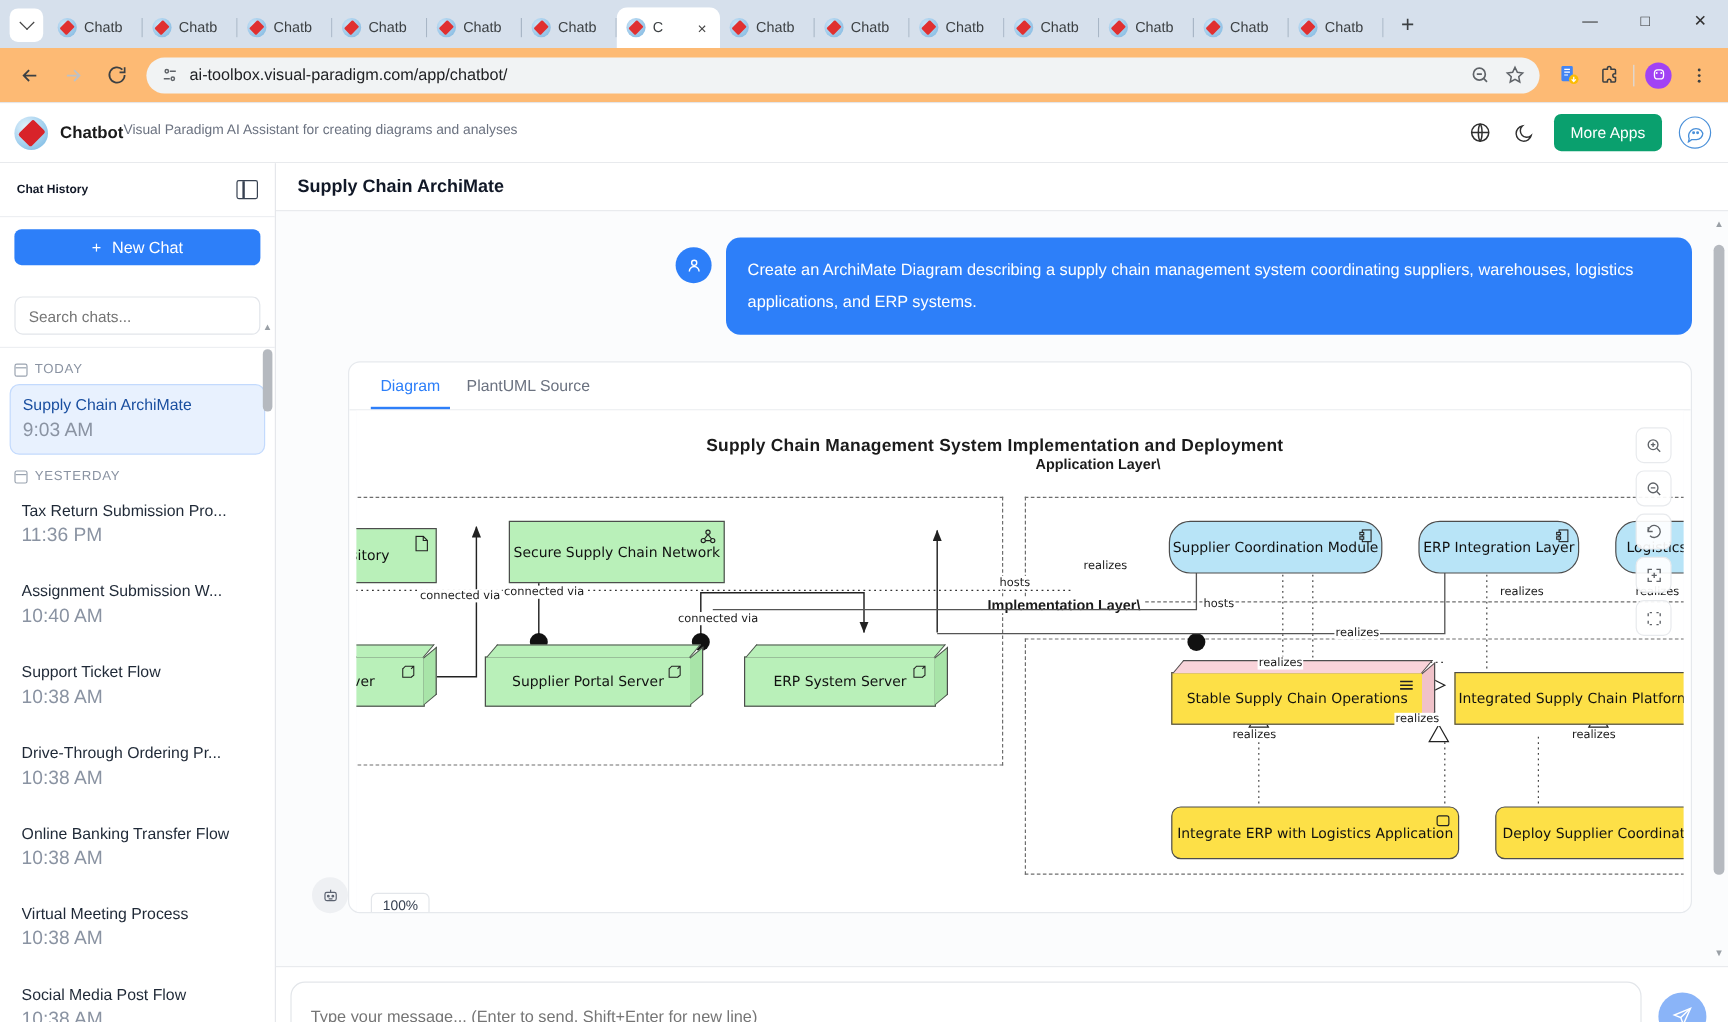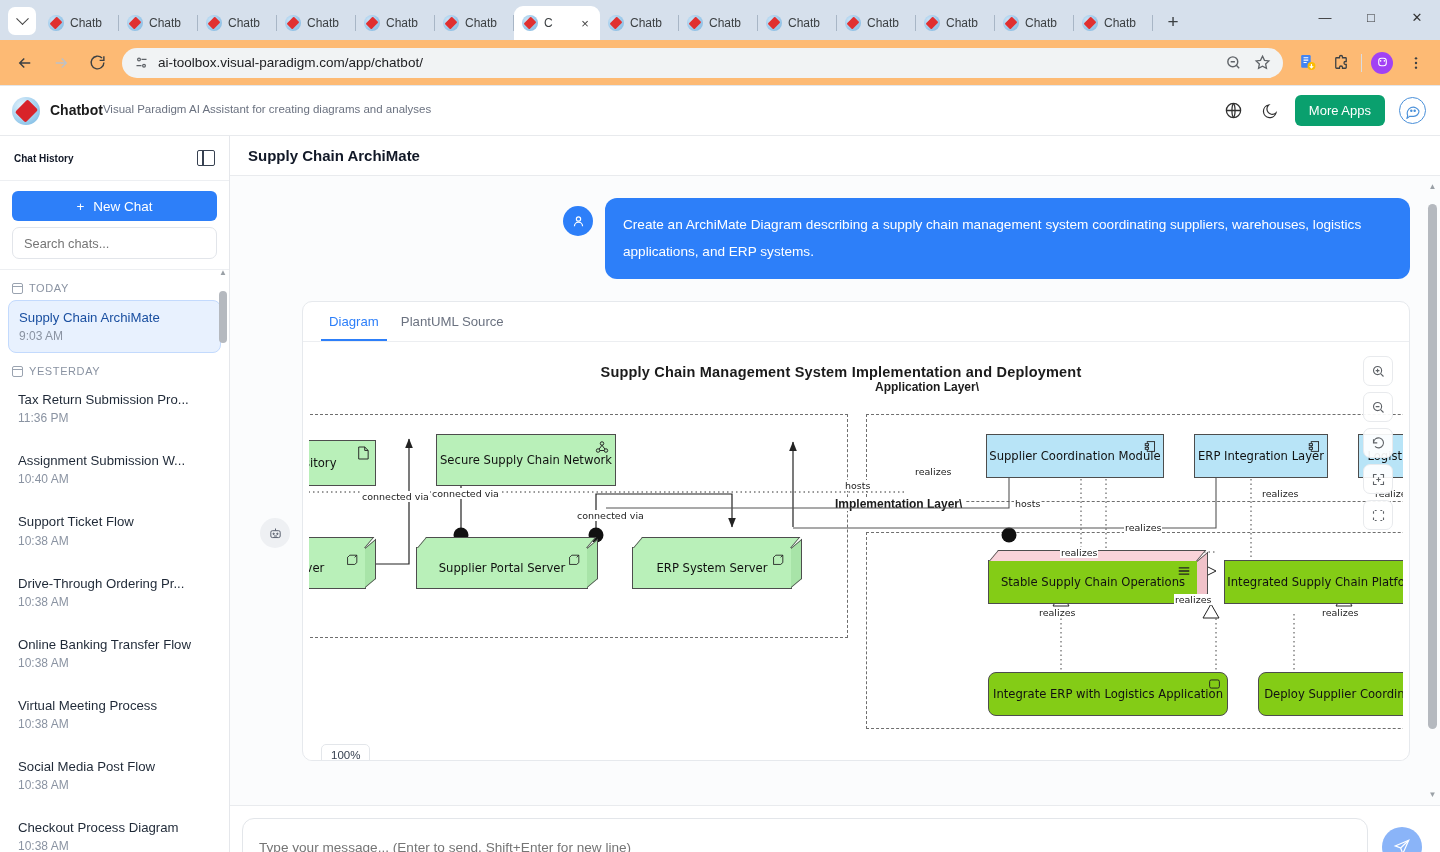--- a/index.html
+++ b/index.html
@@ -195,21 +195,21 @@
   .new-chat-btn {
     width: 100%; height: 30px;
     background: #2d7ff9;
     color: #fff;
     border: none; border-radius: 6px;
     font-size: 13.5px; font-family: inherit;
     display: flex; align-items: center; justify-content: center;
     gap: 9px;
   }
   .search-box {
-    margin-top: 6px;
+    margin-top: 26px;
     width: 100%; height: 32px;
     border: 1px solid #e2e5ea; border-radius: 7px;
     padding: 0 11px;
     font-size: 12.8px; color: #6b7280;
     font-family: inherit;
     background: #fff;
   }
   .chat-list { flex: 1; overflow: hidden; position: relative; padding: 8px 0 0 0; }
   .group-label {
     display: flex; align-items: center; gap: 6px;
@@ -224,21 +224,21 @@
     padding: 7px 10px;
     border-radius: 8px;
   }
   .chat-item.selected { background: #e8f1fe; border: 1px solid #c3dafd; }
   .chat-name {
     font-size: 13.2px; color: #1f2937;
     white-space: nowrap; overflow: hidden; text-overflow: ellipsis;
     line-height: 1.45;
   }
   .chat-item.selected .chat-name { color: #1a4fa0; }
-  .chat-time { font-size: 12px; color: #8a93a2; line-height: 1.5; }
+  .chat-time { font-size: 16px; color: #8a93a2; line-height: 1.5; }
   .sb-scrollbar {
     position: absolute; right: 2px; top: 133px;
     width: 8px; height: 610px;
   }
   .sb-thumb {
     position: absolute; top: 22px; left: 0;
     width: 8px; height: 52px;
     background: #b5b9bf; border-radius: 5px;
   }
   .sb-arrow { position: absolute; left: 0; width: 8px; text-align: center; font-size: 8px; color: #9aa0a6; line-height: 8px; }
@@ -269,21 +269,21 @@
   }
   .bubble-user {
     background: #2d7ff9; color: #fff;
     border-radius: 12px;
     padding: 14px 18px;
     font-size: 13.6px; line-height: 1.95;
     max-width: 805px;
     order: 1;
   }
 
-  .msg-bot { display: flex; gap: 12px; align-items: center; margin-top: 22px; }
+  .msg-bot { display: flex; align-items: flex-end; margin-top: 22px; }
   .bot-avatar {
     width: 30px; height: 30px; border-radius: 50%;
     background: #eef0f3; flex: none;
     display: flex; align-items: center; justify-content: center;
     color: #5b6270; margin-top: 4px;
   }
   .card {
     flex: 1; min-width: 0;
     background: #fff;
     border: 1px solid #e6e9ed;
@@ -334,22 +334,22 @@
   .node {
     position: absolute;
     border: 1px solid #4d4d4d;
     display: flex; align-items: center; justify-content: center;
     font-size: 11.6px; color: #111;
     font-family: "DejaVu Sans", sans-serif;
     text-align: center;
     white-space: nowrap;
   }
   .n-green { background: #b9f0b9; }
-  .n-blue  { background: #b8e4f7; }
-  .n-pink  { background: #84cc16; }
+  .n-blue  { background: #b8e4f7; border-radius: 18px; }
+  .n-pink  { background: #fde047; }
   .n-round { border-radius: 8px; }
   .node .corner-ico { position: absolute; right: 6px; top: 5px; }
   .node3d-top {
     position: absolute; left: 0; top: -11px;
     height: 11px; width: 100%;
     border: 1px solid #4d4d4d; border-bottom: none;
     background: #b9f0b9;
     transform: skewX(-40deg);
     transform-origin: bottom left;
   }

